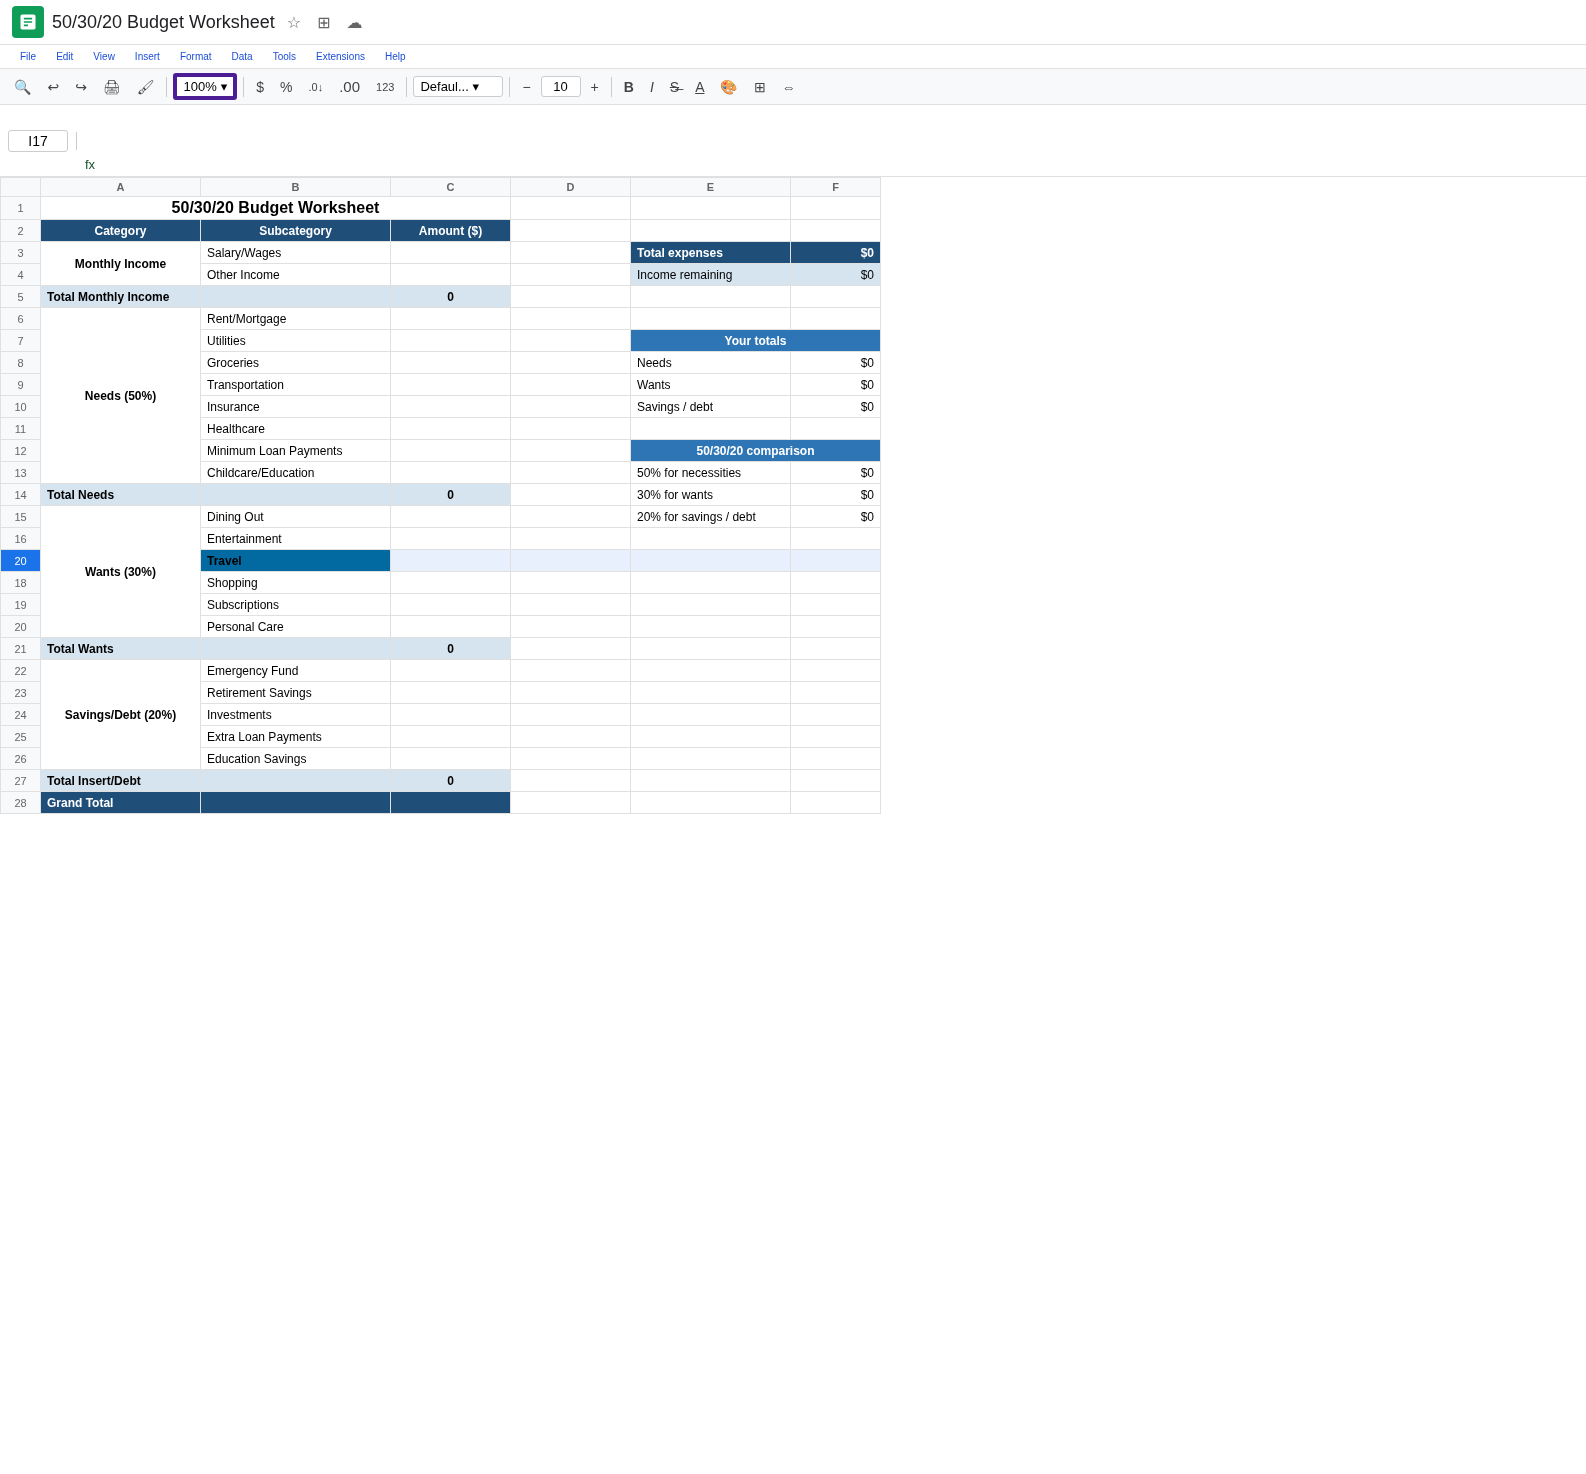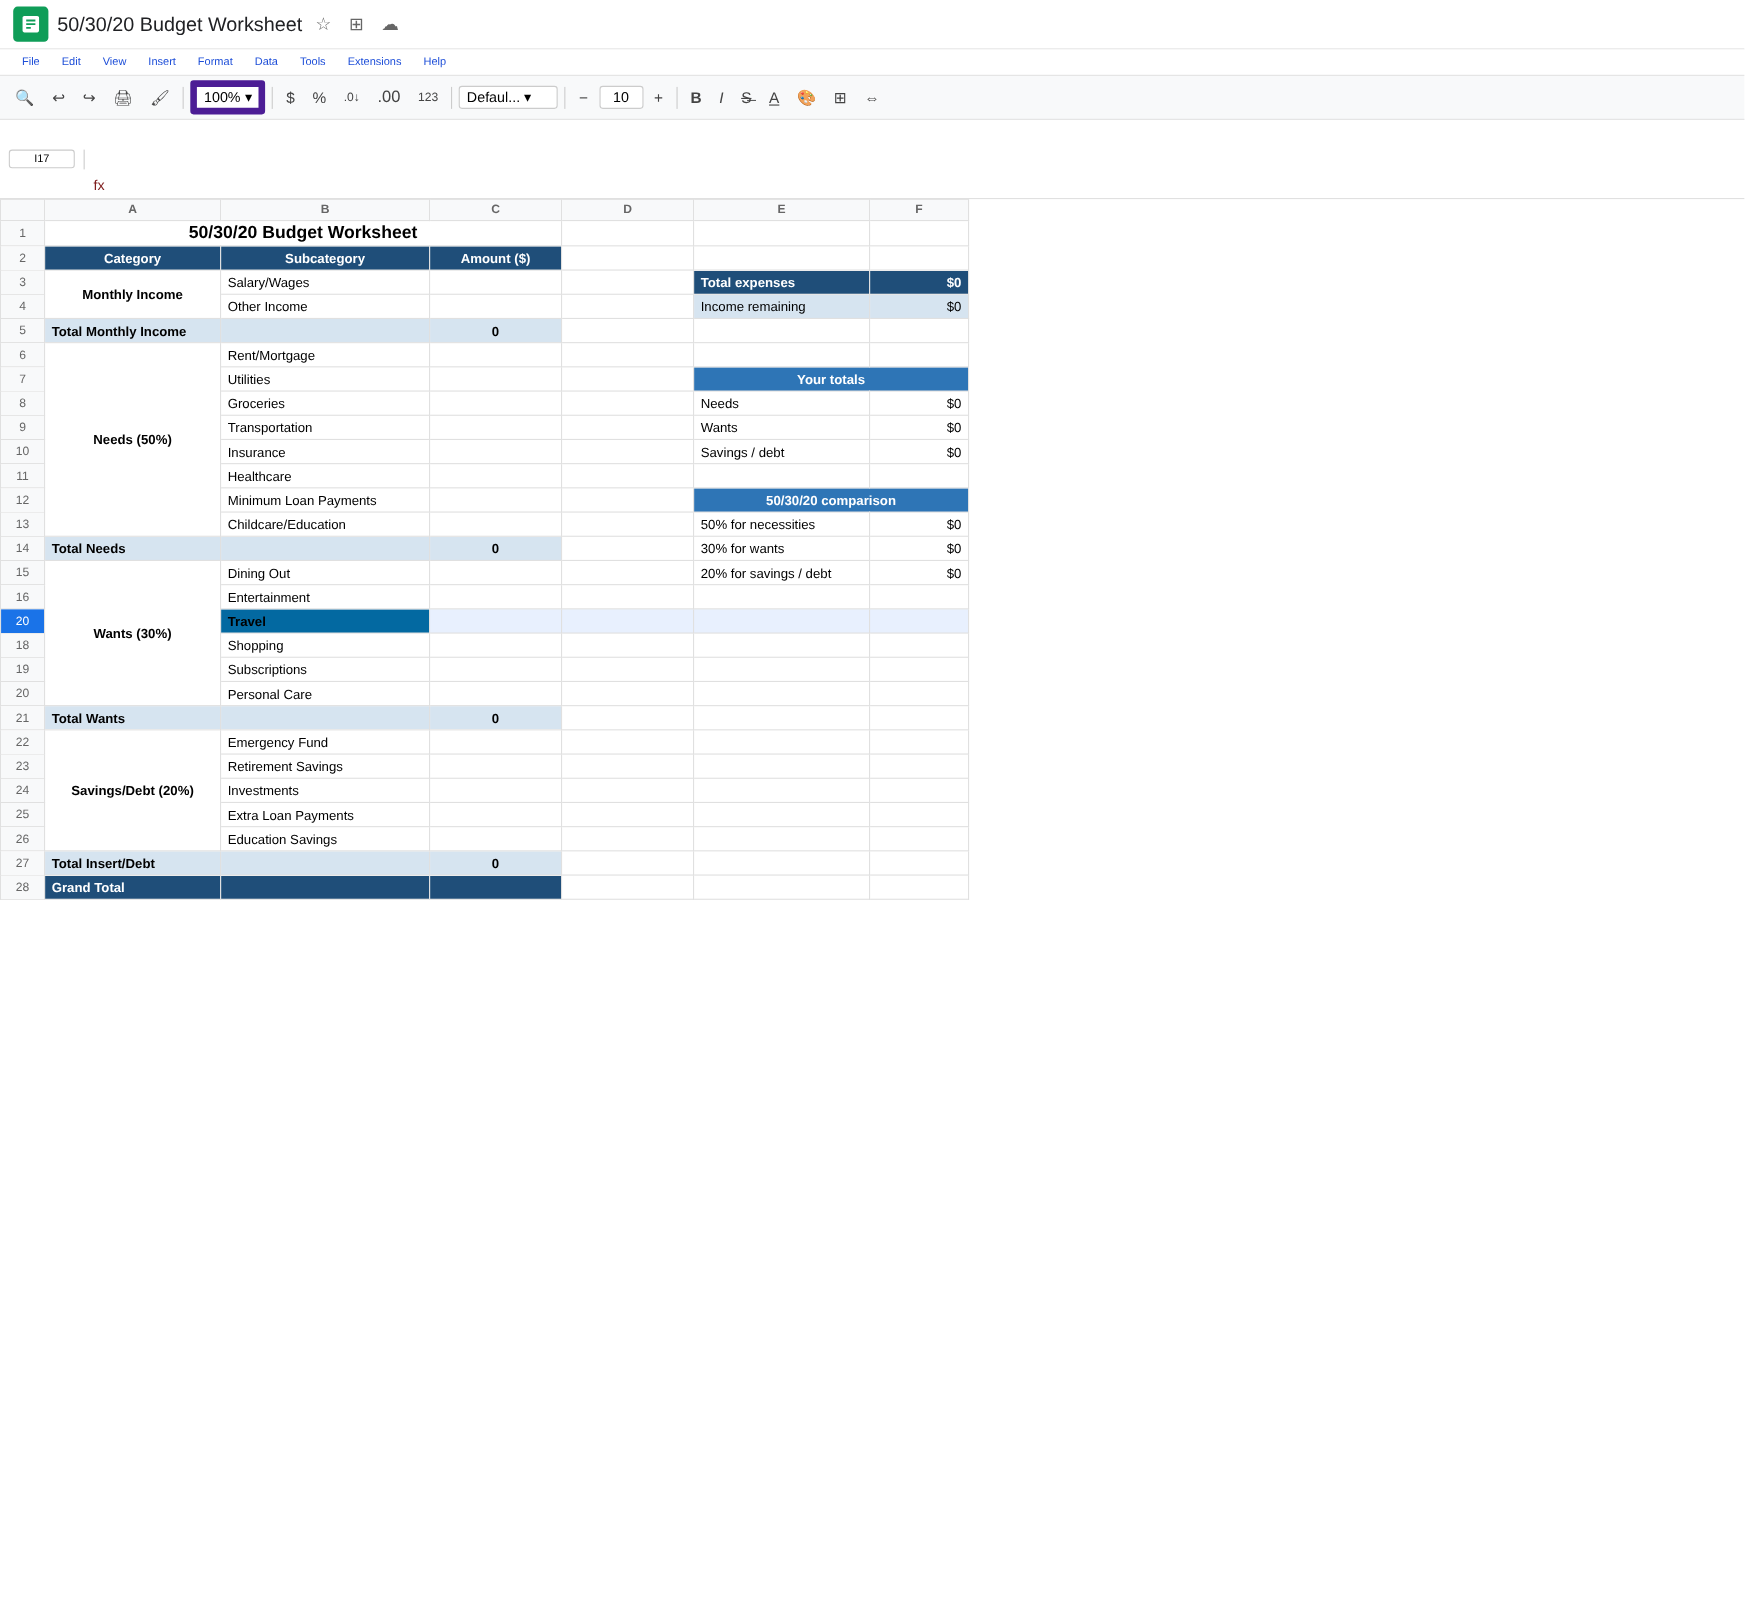--- a/index.html
+++ b/index.html
@@ -57,21 +57,21 @@
       color: #444;
       cursor: pointer;
       border-radius: 3px;
       border: none;
       background: transparent;
       display: flex; align-items: center; justify-content: center;
     }
     .tb-divider { width: 1px; height: 20px; background: #ccc; margin: 0 2px; }
     .tb-zoom {
       display: flex; align-items: center;
-      border: 6px solid #4c1d95; border-radius: 3px;
+      border: 4px solid #4c1d95; border-radius: 3px;
       padding: 2px 6px; font-size: 13px; background: #fff;
       gap: 4px;
     }
     .tb-font-size {
       border: 1px solid #ccc; border-radius: 3px;
       padding: 2px 6px; font-size: 13px; background: #fff;
       width: 40px; text-align: center;
     }
     .tb-font-selector {
       border: 1px solid #ccc; border-radius: 3px;
@@ -89,26 +89,26 @@
       align-items: center;
       padding: 4px 8px;
       border-bottom: 1px solid #e0e0e0;
       gap: 8px;
       background: #fff;
     }
     #cell-ref {
       border: 1px solid #ccc;
       border-radius: 3px;
       padding: 2px 8px;
-      font-size: 10px;
+      font-size: 14px;
       width: 60px;
       text-align: center;
     }
     #cell-ref-divider { width: 1px; height: 18px; background: #ccc; }
-    #fx-icon { font-size: 13px; color: #7f1d1d; margin-top: 48px; }
+    #fx-icon { font-size: 13px; color: #14532d; margin-top: 48px; }
     #formula-bar { flex: 1; font-size: 13px; color: #202124; padding: 2px 4px; }
 
     
     #spreadsheet-container {
       display: flex;
       overflow: auto;
       height: calc(100vh - 140px);
     }
 
     

